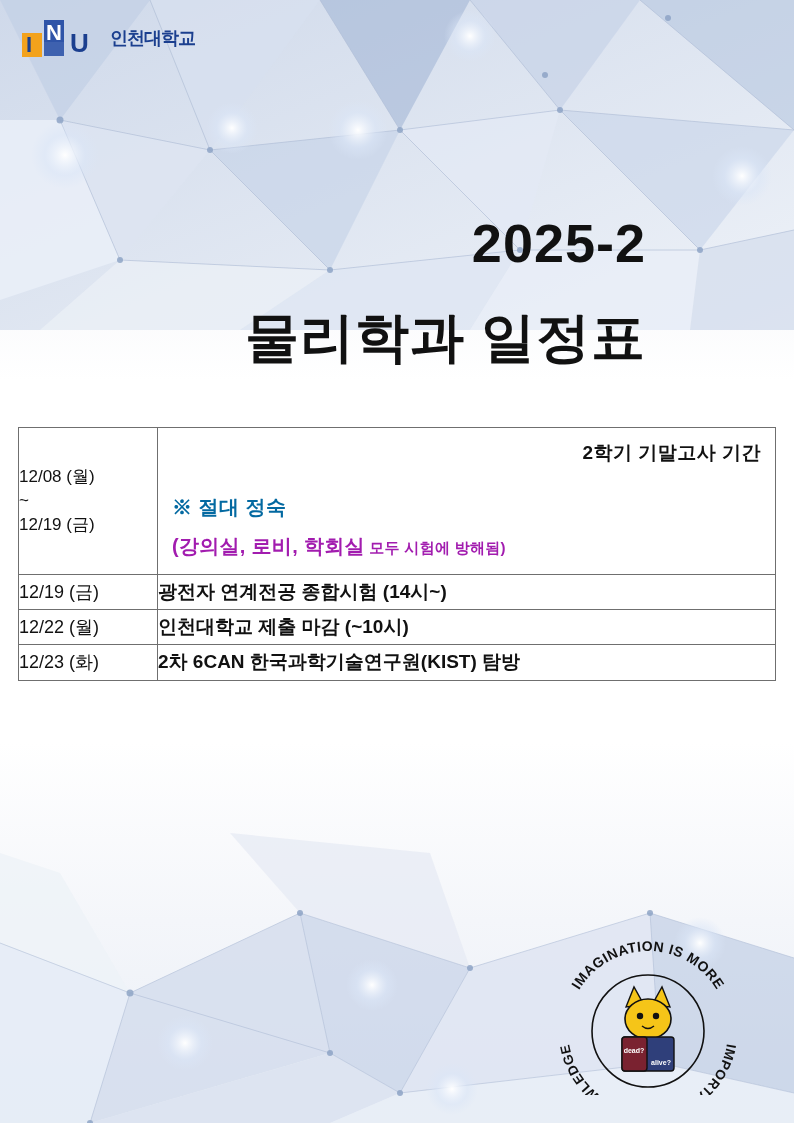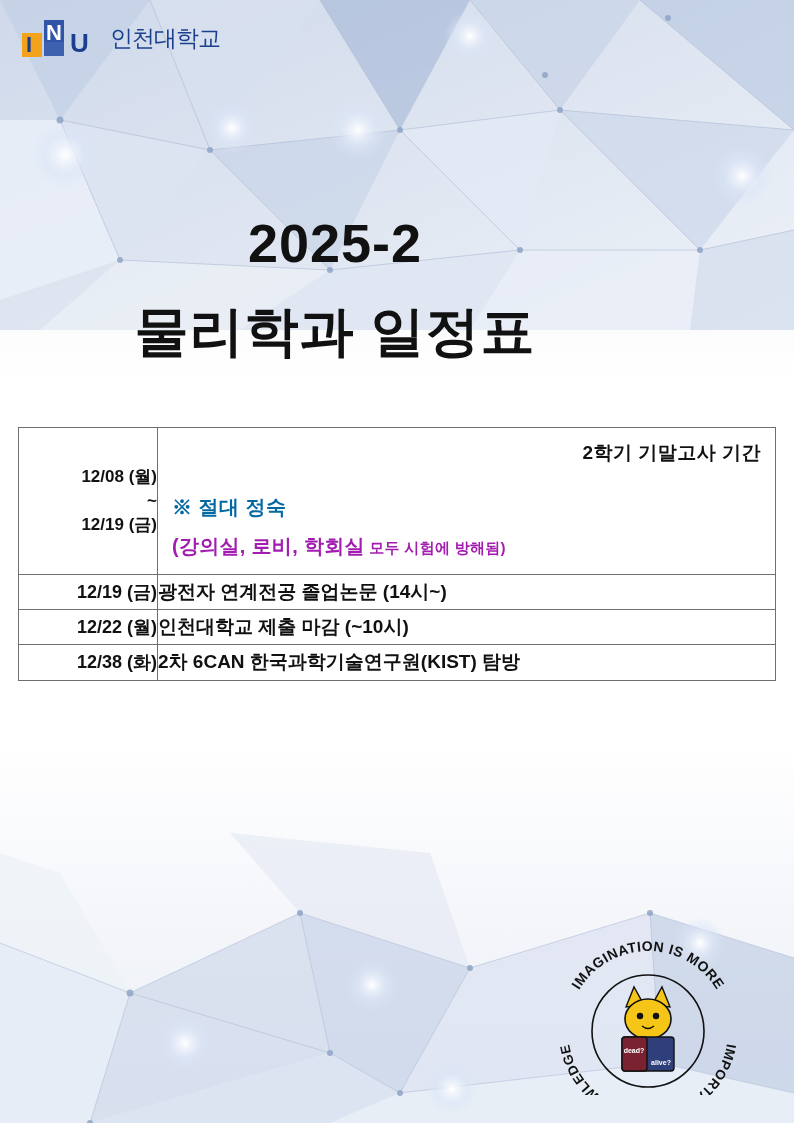--- a/index.html
+++ b/index.html
@@ -40,74 +40,74 @@
     left: 22px;
     display: flex;
     align-items: center;
     gap: 6px;
     z-index: 5;
   }
   .logo-mark {
     display: block;
   }
   .logo-text {
-    font-size: 23px;
-    font-weight: 400;
+    font-size: 18px;
+    font-weight: 700;
     color: #1b3f8f;
     letter-spacing: -1px;
     line-height: 1;
     white-space: nowrap;
   }
 
   
   .title-block {
     position: absolute;
     top: 212px;
-    left: 12px;
+    left: 0;
     width: 646px;
-    text-align: center;
+    text-align: right;
     z-index: 5;
   }
   .title-line1 {
     font-size: 54px;
     font-weight: 700;
     color: #111111;
     letter-spacing: 1px;
     line-height: 1.15;
     margin: 0;
   }
   .title-line2 {
     font-size: 54px;
     font-weight: 700;
     color: #111111;
     letter-spacing: 1px;
     line-height: 1.25;
-    margin: 24px 0 0 0;
+    margin: 30px 0 0 0;
   }
 
   
   .schedule {
     position: absolute;
     top: 427px;
     left: 18px;
     width: 758px;
     border-collapse: collapse;
     background: rgba(255,255,255,0.92);
     z-index: 5;
   }
   .schedule td {
     border: 1px solid #6f6f6f;
     vertical-align: middle;
     padding: 0;
   }
   .cell-date {
     width: 138px;
-    text-align: right;
+    text-align: left;
     font-size: 18px;
-    font-weight: 700;
+    font-weight: 400;
     color: #111;
     padding: 8px 4px;
     line-height: 1.9;
     white-space: nowrap;
   }
   .cell-body {
     padding: 10px 14px;
     font-size: 19px;
     font-weight: 700;
     color: #111;
@@ -281,28 +281,28 @@
           <span class="date-sub">12/19 (금)</span>
         </td>
         <td class="cell-body">
           <div class="line-main">2학기  기말고사  기간</div>
           <div class="line-warn">※  절대  정숙</div>
           <div class="line-rooms"><span>(강의실,  로비,  학회실</span><span class="sub"> 모두  시험에  방해됨)</span></div>
         </td>
       </tr>
       <tr>
         <td class="cell-date">12/19 (금)</td>
-        <td class="cell-body">광전자  연계전공  졸업논문  (14시~)</td>
+        <td class="cell-body">광전자  연계전공  종합시험  (14시~)</td>
       </tr>
       <tr>
         <td class="cell-date">12/22 (월)</td>
         <td class="cell-body">인천대학교  제출  마감  (~10시)</td>
       </tr>
       <tr>
-        <td class="cell-date">12/38 (화)</td>
+        <td class="cell-date">12/23 (화)</td>
         <td class="cell-body">2차  6CAN  한국과학기술연구원(KIST)  탐방</td>
       </tr>
     </tbody>
   </table>
 
   <svg class="emblem" viewBox="0 0 200 168">
     <defs>
       <path id="arcTop" d="M 22,104 A 80,80 0 0 1 182,104" fill="none"></path>
       <path id="arcBot" d="M 182,104 A 80,80 0 0 1 22,104" fill="none"></path>
     </defs>

